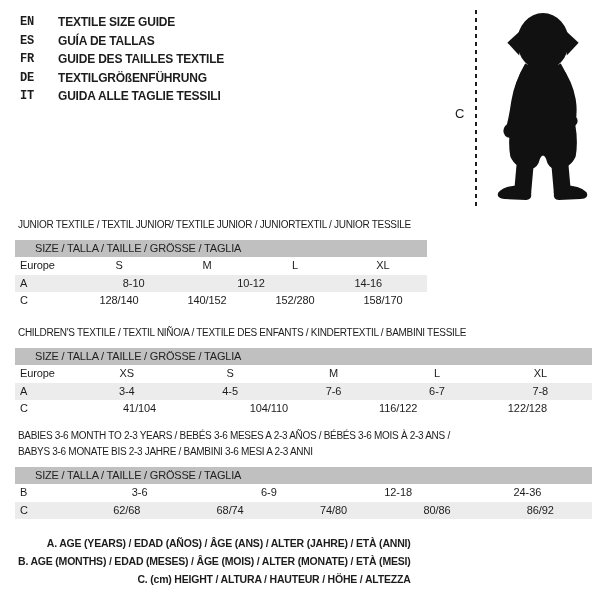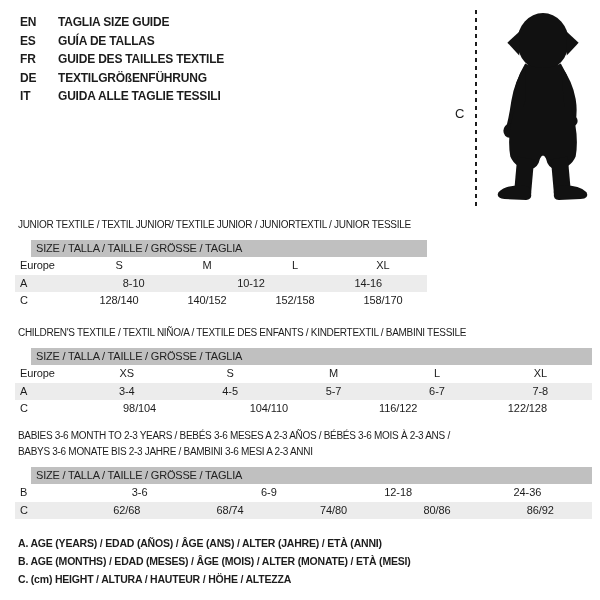--- a/index.html
+++ b/index.html
@@ -4,55 +4,55 @@
 <style>
   html,body { margin:0; padding:0; }
   .page {
     position:relative; width:600px; height:600px; background:#ffffff;
     font-family:"Liberation Sans", sans-serif; color:#1c1c1c; overflow:hidden;
   }
   
   .languages { position:absolute; top:13px; left:20px; }
   .lang-row { display:flex; height:18.5px; line-height:18.5px;
               font-size:12px; font-weight:bold; letter-spacing:-0.2px; }
-  .lang-code { width:38px; }
+  .lang-code { width:38px;font-family:Liberation Mono, monospace; }
   
   .figure { position:absolute; top:6px; left:452px; width:148px; height:206px; }
   .dash-line { position:absolute; left:23px; top:4px; width:2px; height:198px;
     background:repeating-linear-gradient(to bottom,#1d1d1d 0 4px,transparent 4px 8px); }
   .height-label { position:absolute; left:3px; top:100px; font-size:13px; }
   .baby { position:absolute; left:33px; top:4px; width:115px; height:198px; }
   
   .table-block { position:absolute; left:15px; }
   #table-0 { top:217px; width:412px; }
   #table-1 { top:325px; width:577px; }
   #table-2 { top:428px; width:577px; }
   .ttitle { font-size:10px; font-weight:normal; letter-spacing:-0.3px;
             height:16px; line-height:16px; white-space:nowrap; padding-left:3px; }
   .tbl { margin-top:7px; }
-  .band { height:17px; line-height:17px; background:#c0c0c0; padding-left:5px;
-          font-size:11px; color:#222222; letter-spacing:-0.2px;margin-left:16px; }
+  .band { height:17px; line-height:17px; background:#c0c0c0; padding-left:20px;
+          font-size:11px; color:#222222; letter-spacing:-0.2px; }
   .trow { display:flex; height:17.5px; line-height:17.5px; font-size:11px; letter-spacing:-0.1px;align-items:center; }
   .trow.shaded { background:#ececec; }
   .cell { flex:1; text-align:center; }
   .cell.label { flex:0 0 55px; text-align:left; padding-left:5px; }
   
   .footnotes { position:absolute; top:534px; left:18px; }
   .fnote { height:18px; line-height:18px; font-size:10.5px; font-weight:bold;
-           letter-spacing:-0.2px; white-space:nowrap; }
+           letter-spacing:-0.2px; white-space:nowrap;text-align:right; }
 </style>
 </head>
 <body>
 
 <div class="page">
 
   <div class="languages">
       <div class="lang-row">
         <span class="lang-code">EN</span>
-        <span class="lang-label">TAGLIA SIZE GUIDE</span>
+        <span class="lang-label">TEXTILE SIZE GUIDE</span>
       </div>
       <div class="lang-row">
         <span class="lang-code">ES</span>
         <span class="lang-label">GUÍA DE TALLAS</span>
       </div>
       <div class="lang-row">
         <span class="lang-code">FR</span>
         <span class="lang-label">GUIDE DES TAILLES TEXTILE</span>
       </div>
       <div class="lang-row">
@@ -101,48 +101,48 @@
         <div class="trow shaded">
           <div class="cell label">A</div>
           <div class="cell">8-10</div>
           <div class="cell">10-12</div>
           <div class="cell">14-16</div>
         </div>
         <div class="trow">
           <div class="cell label">C</div>
           <div class="cell">128/140</div>
           <div class="cell">140/152</div>
-          <div class="cell">152/158</div>
+          <div class="cell">152/280</div>
           <div class="cell">158/170</div>
         </div>
       </div>
     </section>
   <section class="table-block" id="table-1">
       <div class="ttitle">CHILDREN'S TEXTILE / TEXTIL NIÑO/A / TEXTILE DES ENFANTS / KINDERTEXTIL / BAMBINI TESSILE</div>
       <div class="tbl">
         <div class="band">SIZE / TALLA / TAILLE / GRÖSSE / TAGLIA</div>
         <div class="trow">
           <div class="cell label">Europe</div>
           <div class="cell">XS</div>
           <div class="cell">S</div>
           <div class="cell">M</div>
           <div class="cell">L</div>
           <div class="cell">XL</div>
         </div>
         <div class="trow shaded">
           <div class="cell label">A</div>
           <div class="cell">3-4</div>
           <div class="cell">4-5</div>
-          <div class="cell">5-7</div>
+          <div class="cell">7-6</div>
           <div class="cell">6-7</div>
           <div class="cell">7-8</div>
         </div>
         <div class="trow">
           <div class="cell label">C</div>
-          <div class="cell">98/104</div>
+          <div class="cell">41/104</div>
           <div class="cell">104/110</div>
           <div class="cell">116/122</div>
           <div class="cell">122/128</div>
         </div>
       </div>
     </section>
   <section class="table-block" id="table-2">
       <div class="ttitle">BABIES 3-6 MONTH TO 2-3 YEARS / BEBÉS 3-6 MESES A 2-3 AÑOS / BÉBÉS 3-6 MOIS À 2-3 ANS /</div>
       <div class="ttitle">BABYS 3-6 MONATE BIS 2-3 JAHRE / BAMBINI 3-6 MESI A 2-3 ANNI</div>
       <div class="tbl">

